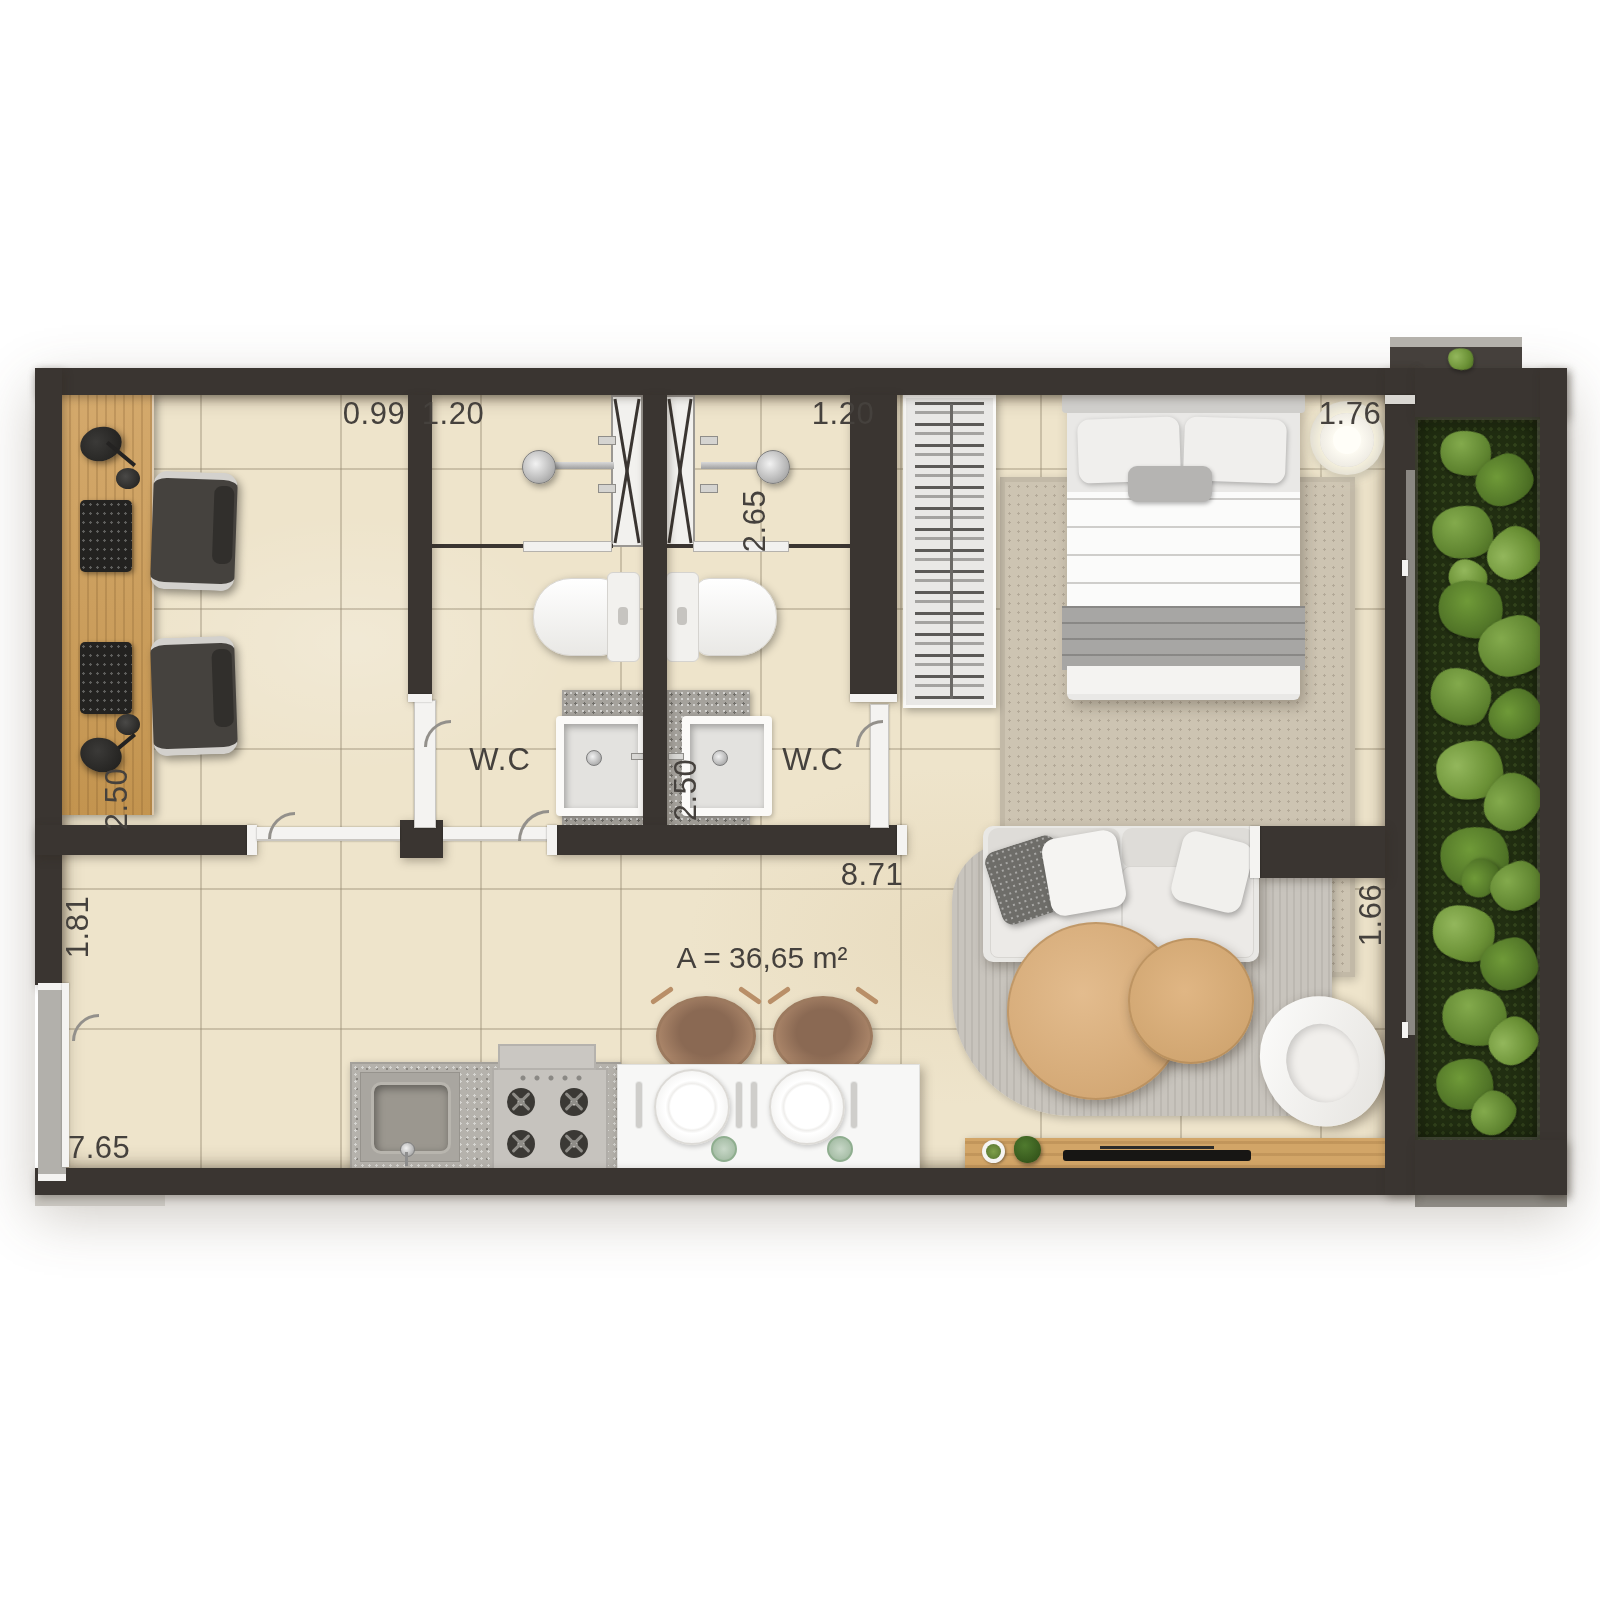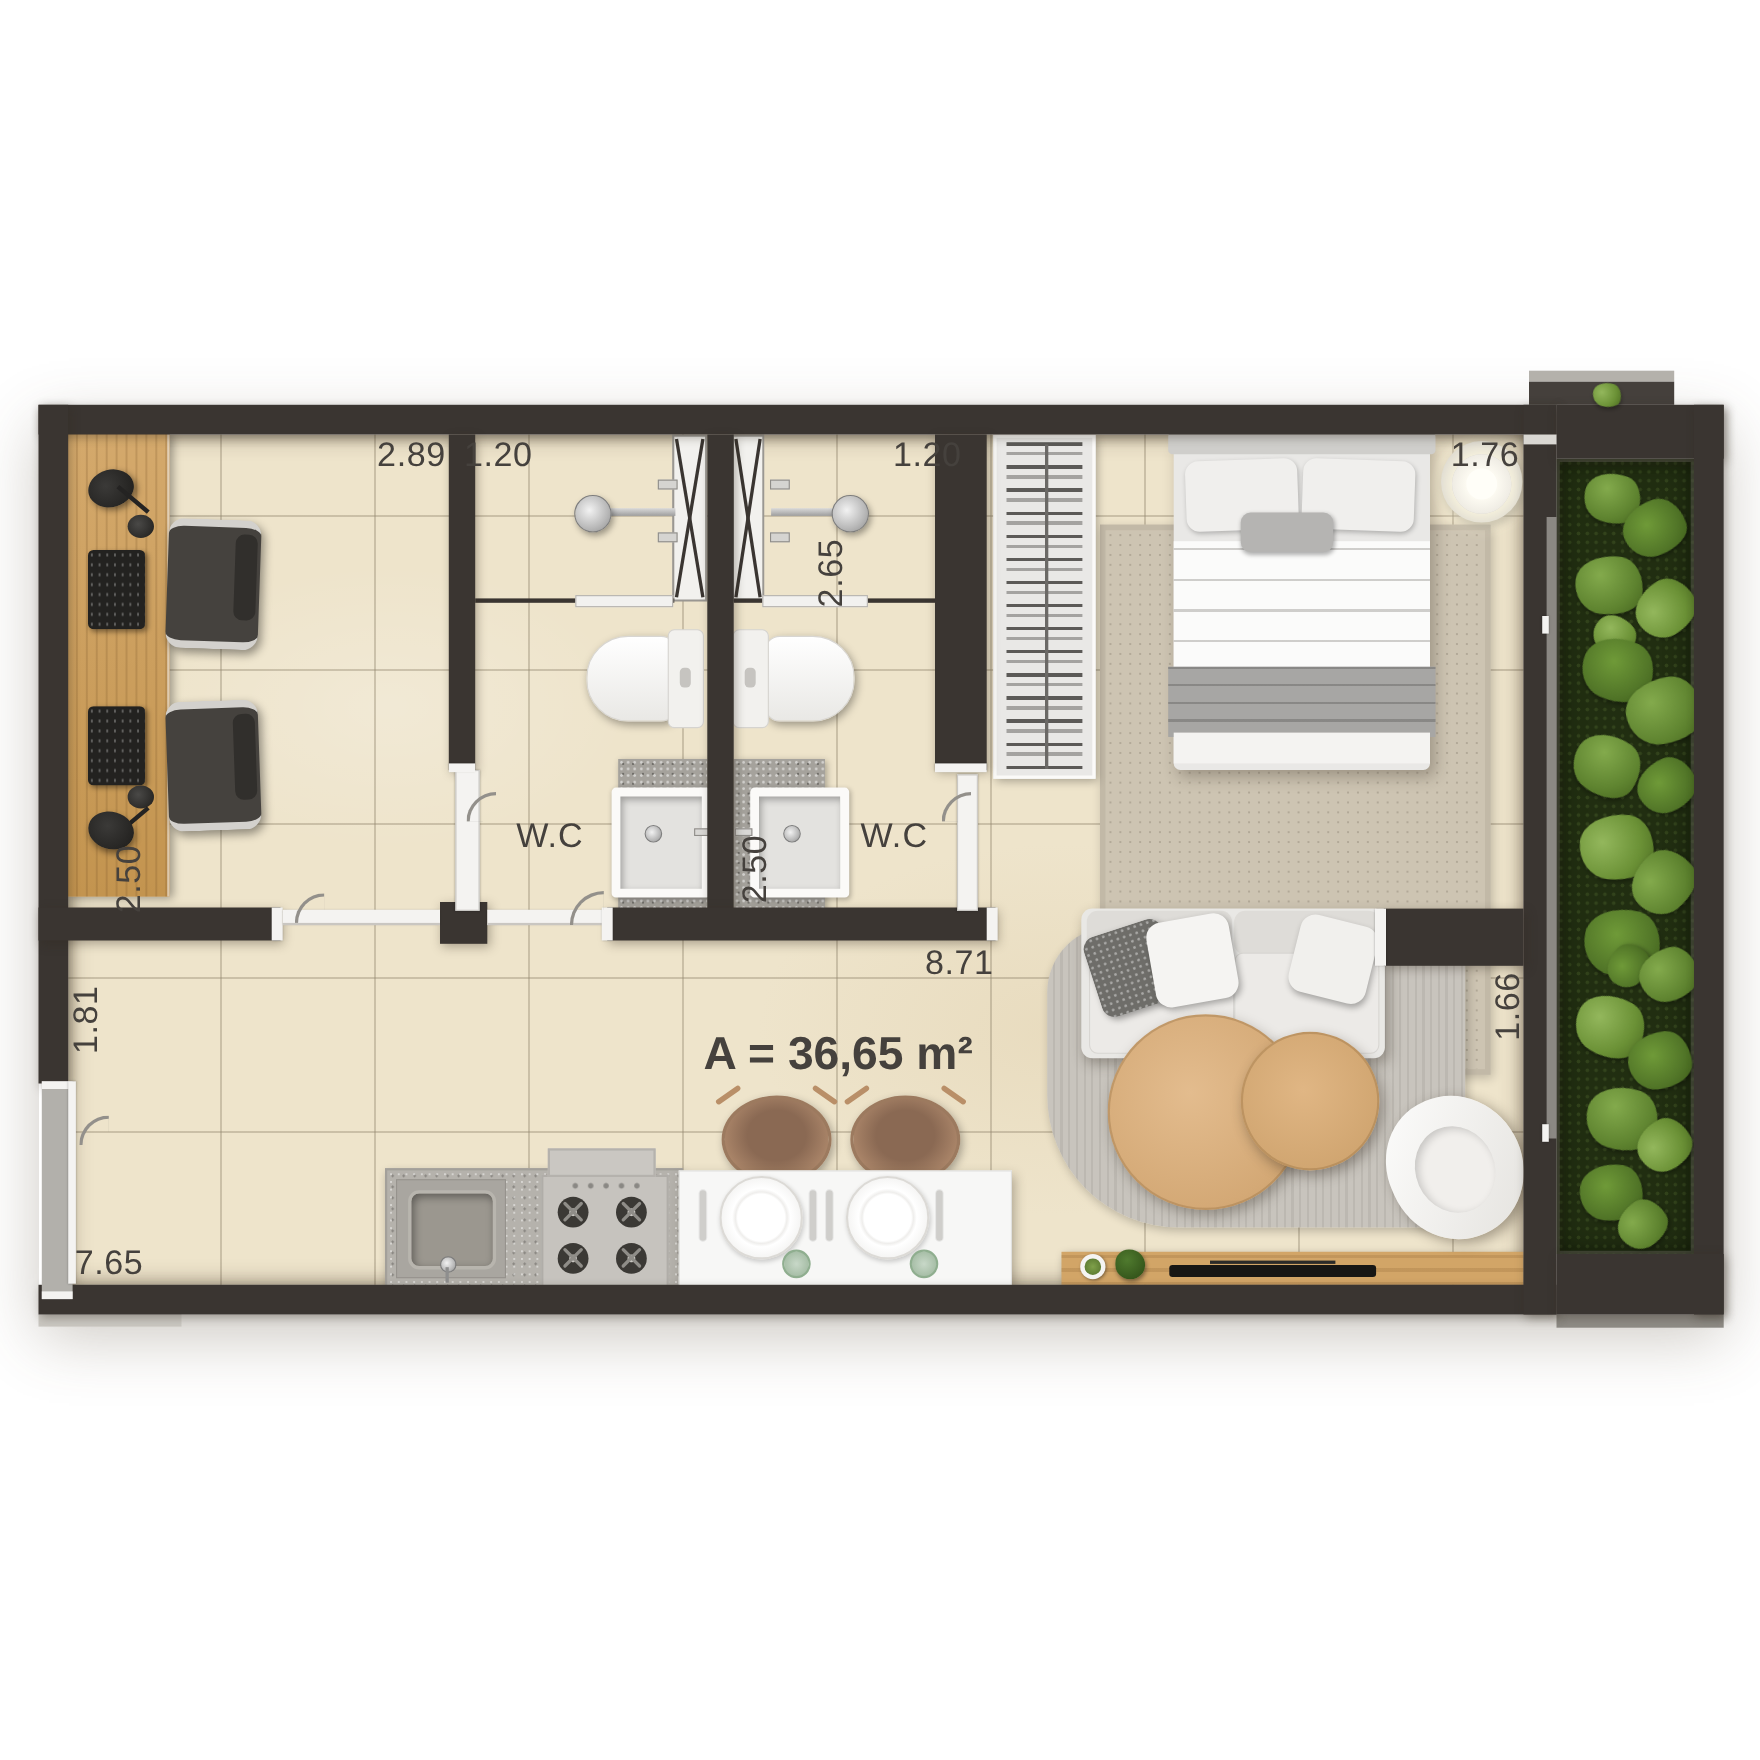--- a/index.html
+++ b/index.html
@@ -15,21 +15,21 @@
       linear-gradient(0deg, rgba(148,136,112,.40) 0 2px, transparent 2px),
       radial-gradient(ellipse 340px 200px at 22% 32%, rgba(255,255,255,.20), transparent 65%),
       radial-gradient(ellipse 420px 260px at 68% 70%, rgba(219,200,162,.30), transparent 65%);
     background-size:140px 100%,100% 140px,100% 100%,100% 100%;
     background-position:-2px 0,0 -65px,0 0,0 0;
     box-shadow:inset 0 12px 18px -8px rgba(60,48,34,.35), inset 12px 0 18px -8px rgba(60,48,34,.28), inset -12px 0 18px -8px rgba(60,48,34,.28), inset 0 -12px 18px -8px rgba(60,48,34,.3);}
   .label{position:absolute;color:#45413d;z-index:30;text-align:center;white-space:nowrap;}
   .dim{font-size:31px;letter-spacing:.5px;}
   .vdim{transform:rotate(-90deg);}
   .room-label{font-size:31px;letter-spacing:1px;}
-  .area-label{font-size:42px;font-weight:bold;}
+  .area-label{font-size:30px;}
   .wood{background-color:#cd9f61;background-image:repeating-linear-gradient(90deg, rgba(118,82,38,.22) 0 2px, transparent 2px 9px),linear-gradient(180deg,#d4a96c,#c3944f);}
   .leaf{position:absolute;border-radius:62% 38% 58% 42%/48% 60% 40% 52%;filter:drop-shadow(1px 2px 2px rgba(0,0,0,.35));}
   .lA{background:radial-gradient(circle at 35% 35%, #83aa4c, #5f8430 60%, #44631d);}
   .lB{background:radial-gradient(circle at 40% 40%, #6f9a38, #527628 60%, #3b5a18);}
   .lC{background:radial-gradient(circle at 30% 45%, #93b75c, #6b9136 60%, #4a6a20);}
   .chrome{background:radial-gradient(circle at 40% 40%, #f2f2f2, #b9b9b9 60%, #8e8e8e);border:1px solid #7d7d7d;border-radius:50%;}
   .burner{position:absolute;width:28px;height:28px;border-radius:50%;background:radial-gradient(circle,#cac8c3 0 3px,#3b3935 4px);}
   .burner::before,.burner::after{content:"";position:absolute;left:2px;right:2px;top:12px;height:3px;background:#8f8d88;border-radius:2px;}
   .burner::before{transform:rotate(45deg);} .burner::after{transform:rotate(-45deg);}
   .cut{position:absolute;width:6px;border-radius:3px;background:#cfcecb;box-shadow:0 0 0 1px rgba(0,0,0,.06);}
@@ -254,21 +254,21 @@
     <div class="leaf lC" style="left:73px;top:601px;width:50px;height:46px;transform:rotate(-26deg);"></div>
     <div class="leaf lB" style="left:21px;top:641px;width:58px;height:52px;transform:rotate(8deg);"></div>
     <div class="leaf lA" style="left:55px;top:675px;width:46px;height:42px;transform:rotate(-32deg);"></div>
   </div>
   <div class="leaf lC" style="left:1448px;top:348px;width:26px;height:22px;transform:rotate(15deg);z-index:14;"></div>
 
   <div class="label room-label" style="left:400px;top:741px;width:200px;height:38px;line-height:38px;">W.C</div>
   <div class="label room-label" style="left:713px;top:741px;width:200px;height:38px;line-height:38px;">W.C</div>
   <div class="label area-label" style="left:562px;top:932px;width:400px;height:52px;line-height:52px;">A = 36,65 m²</div>
 
-  <div class="label dim" style="left:274px;top:396px;width:200px;height:36px;line-height:36px;">2.89</div>
+  <div class="label dim" style="left:274px;top:396px;width:200px;height:36px;line-height:36px;">0.99</div>
   <div class="label dim" style="left:353px;top:396px;width:200px;height:36px;line-height:36px;">1.20</div>
   <div class="label dim" style="left:743px;top:396px;width:200px;height:36px;line-height:36px;">1.20</div>
   <div class="label dim" style="left:1250px;top:396px;width:200px;height:36px;line-height:36px;">1.76</div>
   <div class="label dim vdim" style="left:655px;top:503px;width:200px;height:36px;line-height:36px;">2.65</div>
   <div class="label dim vdim" style="left:17px;top:781px;width:200px;height:36px;line-height:36px;">2.50</div>
   <div class="label dim vdim" style="left:586px;top:772px;width:200px;height:36px;line-height:36px;">2.50</div>
   <div class="label dim vdim" style="left:-22px;top:909px;width:200px;height:36px;line-height:36px;">1.81</div>
   <div class="label dim" style="left:68px;top:1130px;width:120px;height:36px;line-height:36px;text-align:left;">7.65</div>
   <div class="label dim" style="left:772px;top:857px;width:200px;height:36px;line-height:36px;">8.71</div>
   <div class="label dim vdim" style="left:1271px;top:897px;width:200px;height:36px;line-height:36px;">1.66</div>

